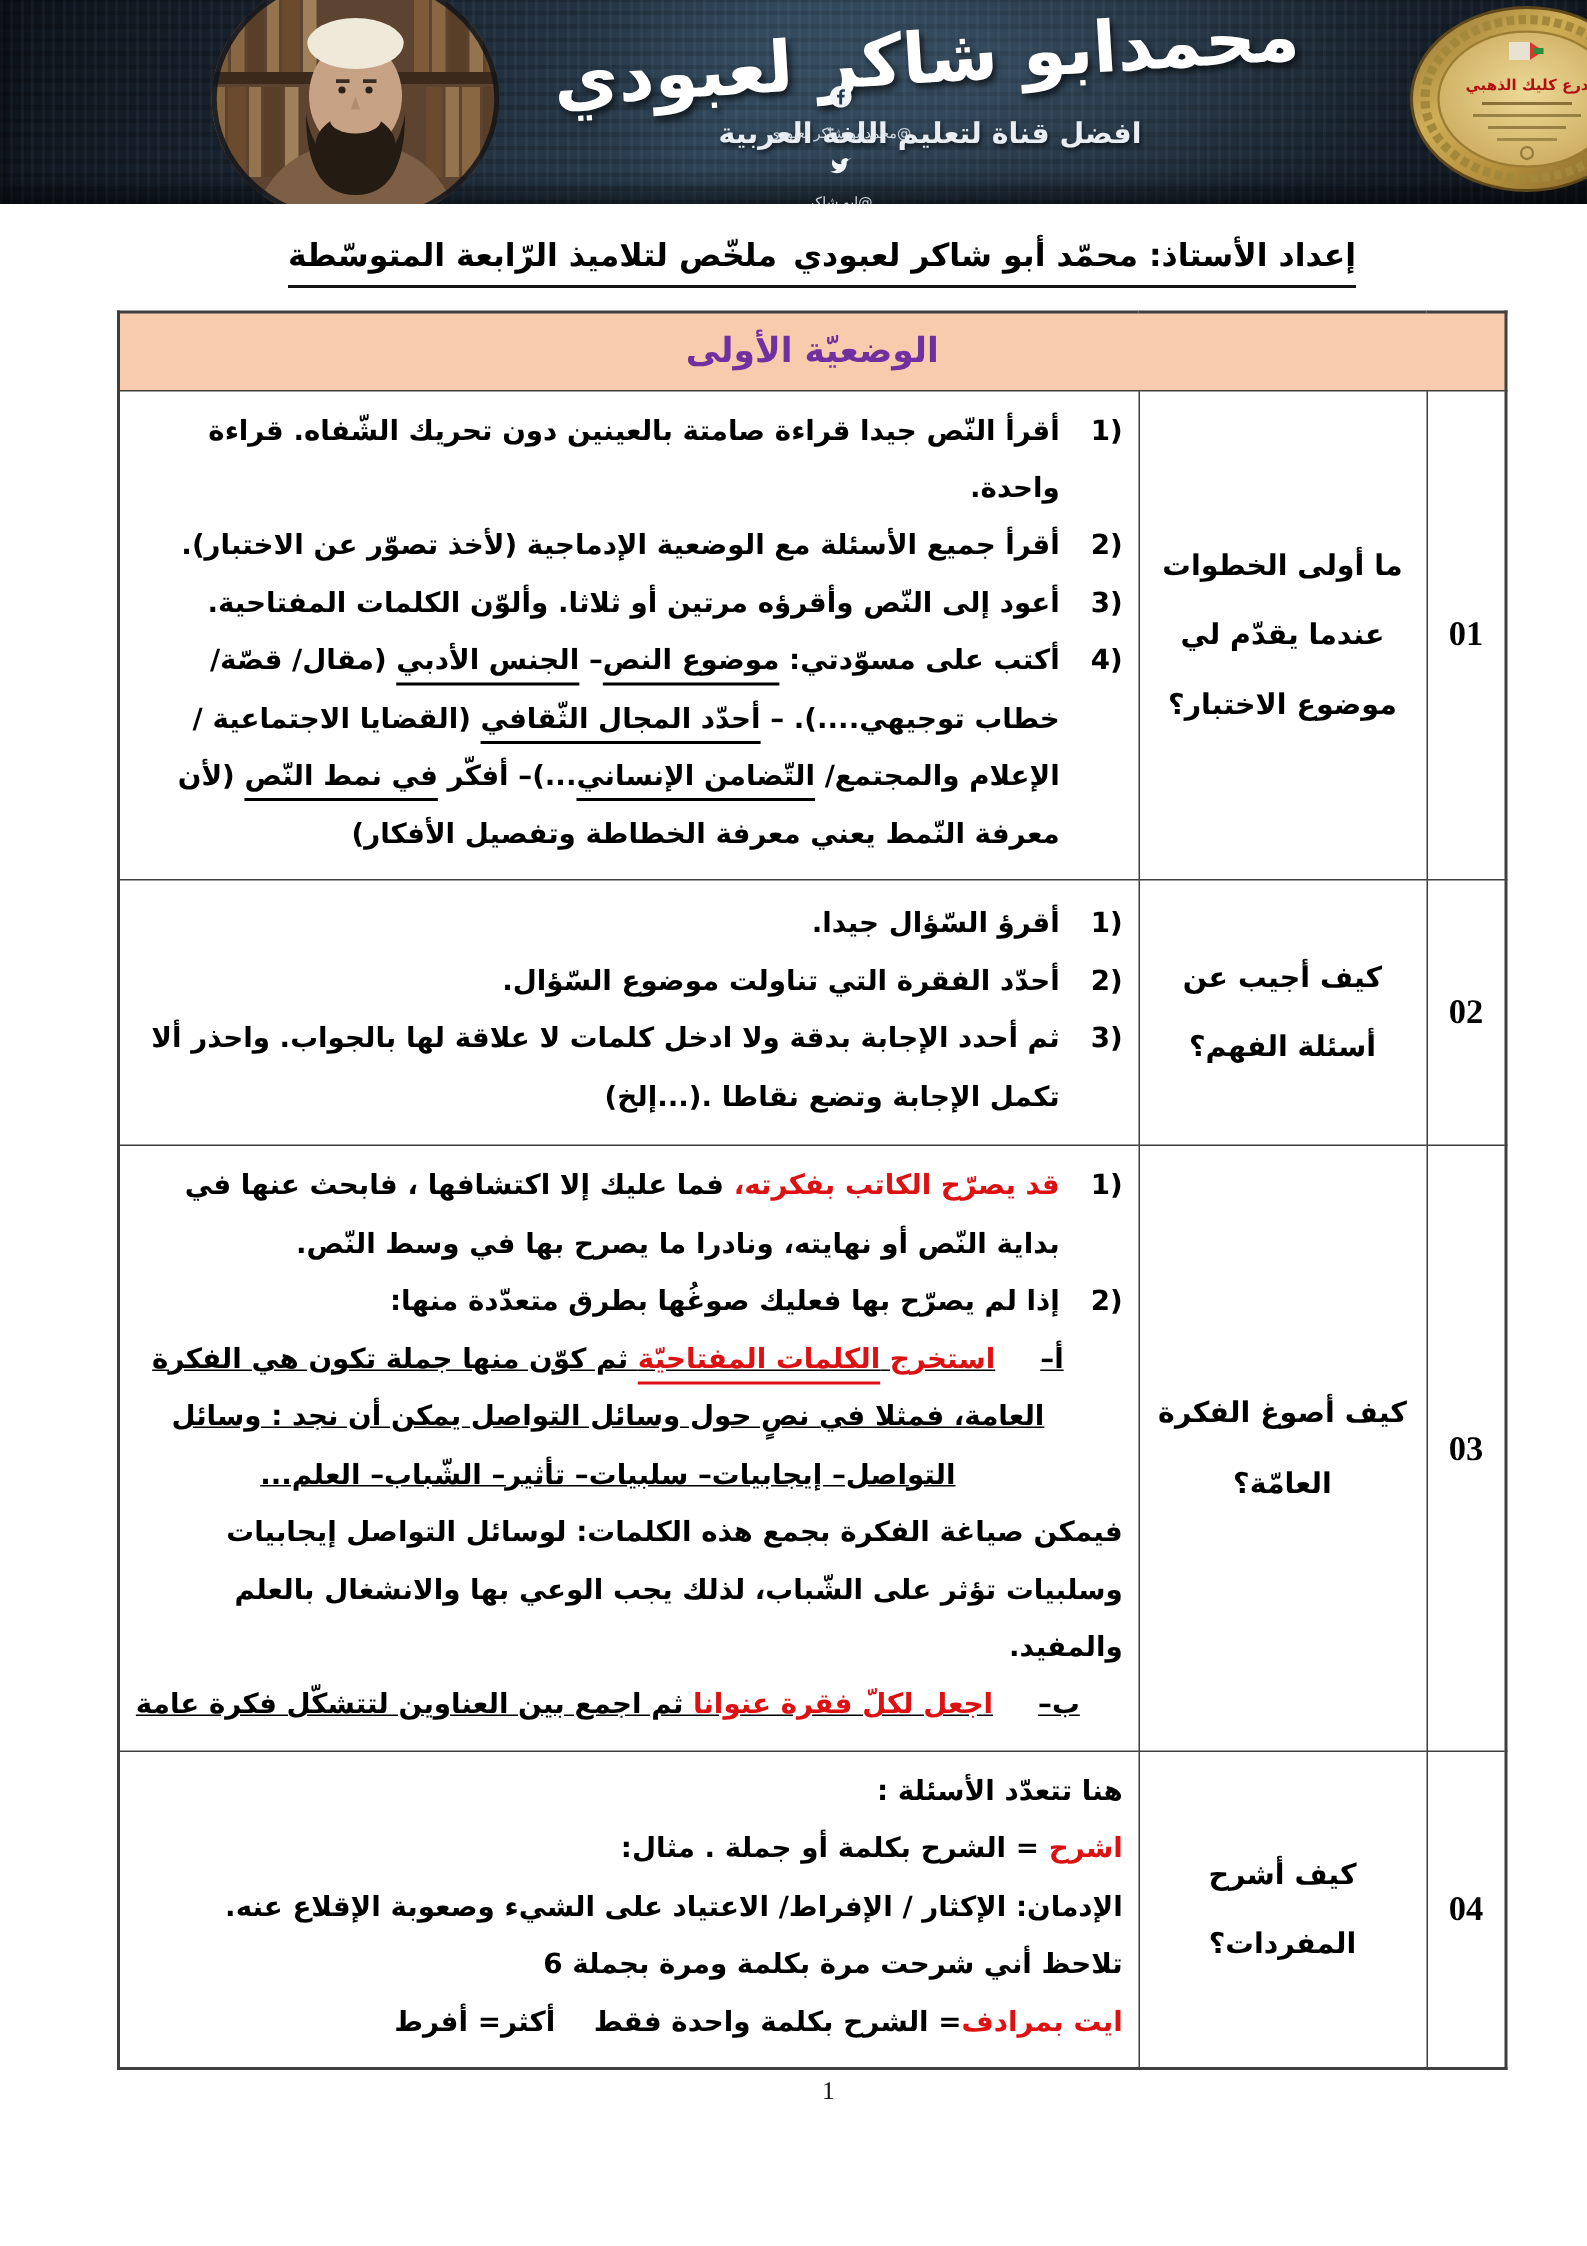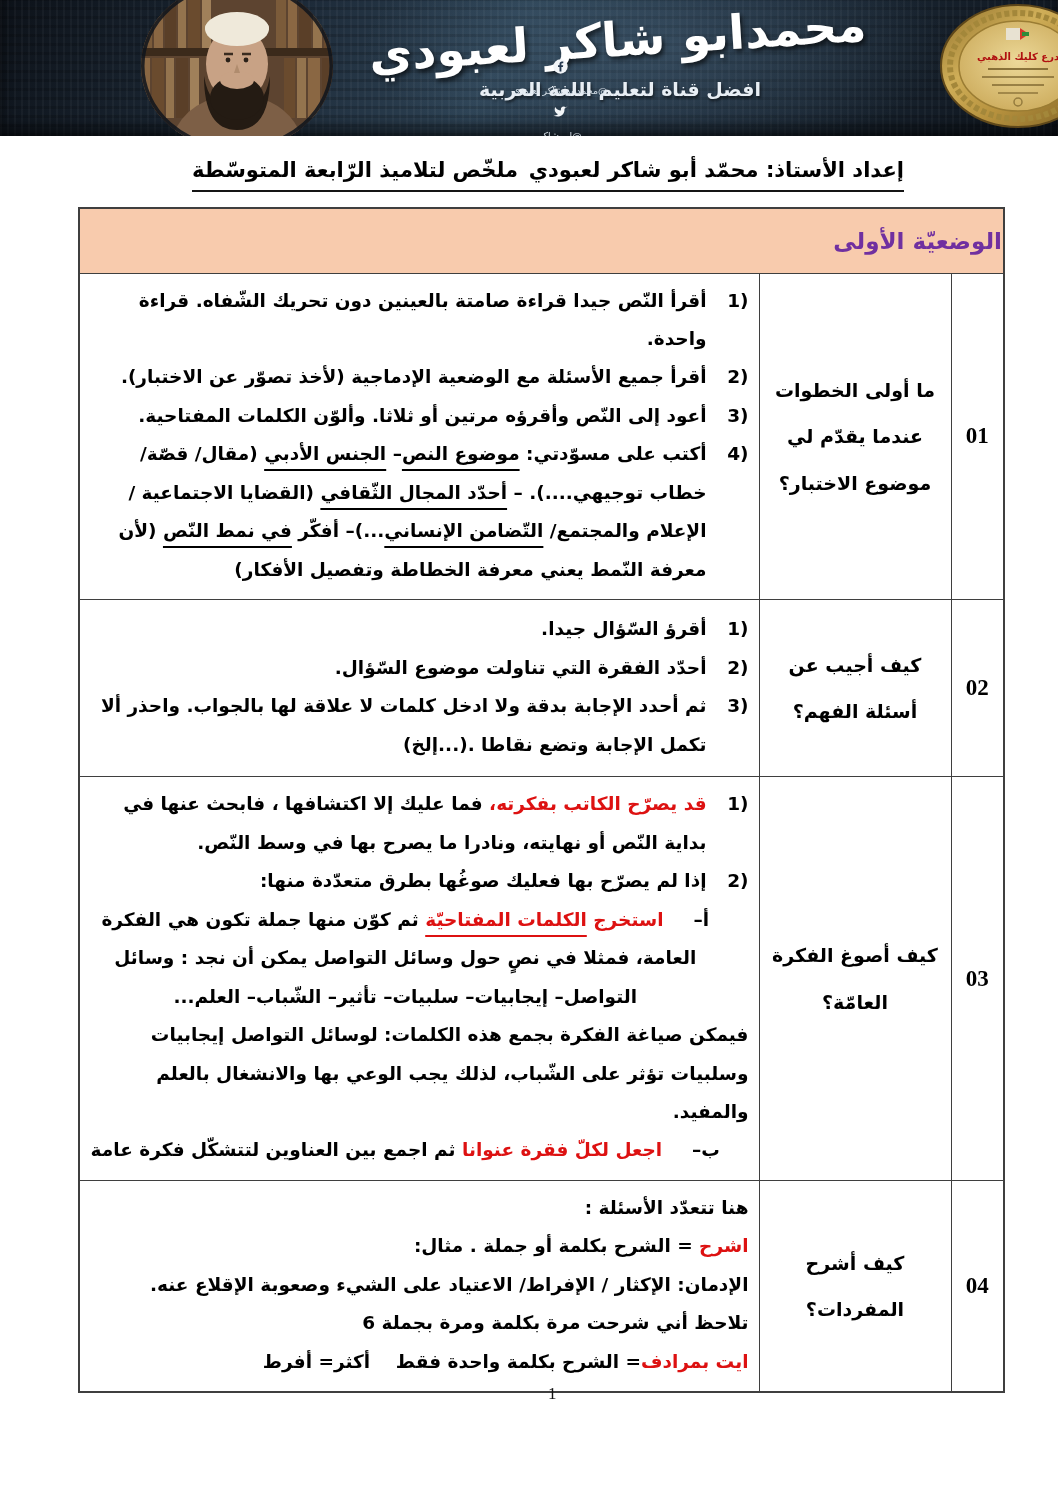--- a/index.html
+++ b/index.html
@@ -58,21 +58,21 @@
 
   
   table.sheet{
     position:absolute;top:207px;left:78px;width:927px;
     border-collapse:collapse;direction:rtl;
     border:2px solid var(--border);
   }
   table.sheet th, table.sheet td{border:1.6px solid var(--border);}
   th.sheet-title{
     background:var(--peach);color:var(--purple);
-    font-size:23px;font-weight:bold;height:65px;text-align:right;
+    font-size:23px;font-weight:bold;height:52px;text-align:center;
   }
   td.num{
     width:53px;text-align:center;font-weight:bold;font-size:23px;
     font-family:"Liberation Serif","DejaVu Serif",serif;color:#000;
   }
   td.q{
     width:192px;text-align:center;font-weight:bold;font-size:19px;
     line-height:2.45;padding:4px 10px;color:#000;
   }
   td.content{padding:8px 10px 10px 8px;vertical-align:middle;}
@@ -83,21 +83,21 @@
   tbody tr:nth-child(1) .cwrap{min-height:288px;}
   tbody tr:nth-child(2) .cwrap{min-height:158px;}
   tbody tr:nth-child(3) .cwrap{min-height:382px;}
   tbody tr:nth-child(4) .cwrap{min-height:192px;}
 
   .line{display:flex;direction:rtl;align-items:baseline;}
   .line .marker{flex:0 0 auto;min-width:42px;text-align:right;unicode-bidi:embed;}
   .line .marker .ltr{direction:ltr;unicode-bidi:embed;}
   .line .txt{flex:1 1 auto;text-align:right;}
   .line.align-right .txt{text-align:right;}
-  .line.lvl2{display:block;text-align:center;padding-right:26px;}
+  .line.lvl2{display:block;text-align:center;padding-right:26px;text-decoration:underline;}
   .line.lvl2 .marker{display:inline;margin-left:30px;}
   .line.lvl2 .txt{display:inline;}
   .red{color:var(--red);}
   .u{text-decoration:underline;text-decoration-thickness:2.2px;text-underline-offset:9px;}
 
   .page-number{
     position:absolute;left:548px;top:1384px;font-size:17px;color:#111;
     font-family:"Liberation Serif","DejaVu Serif",serif;
   }
 </style>

